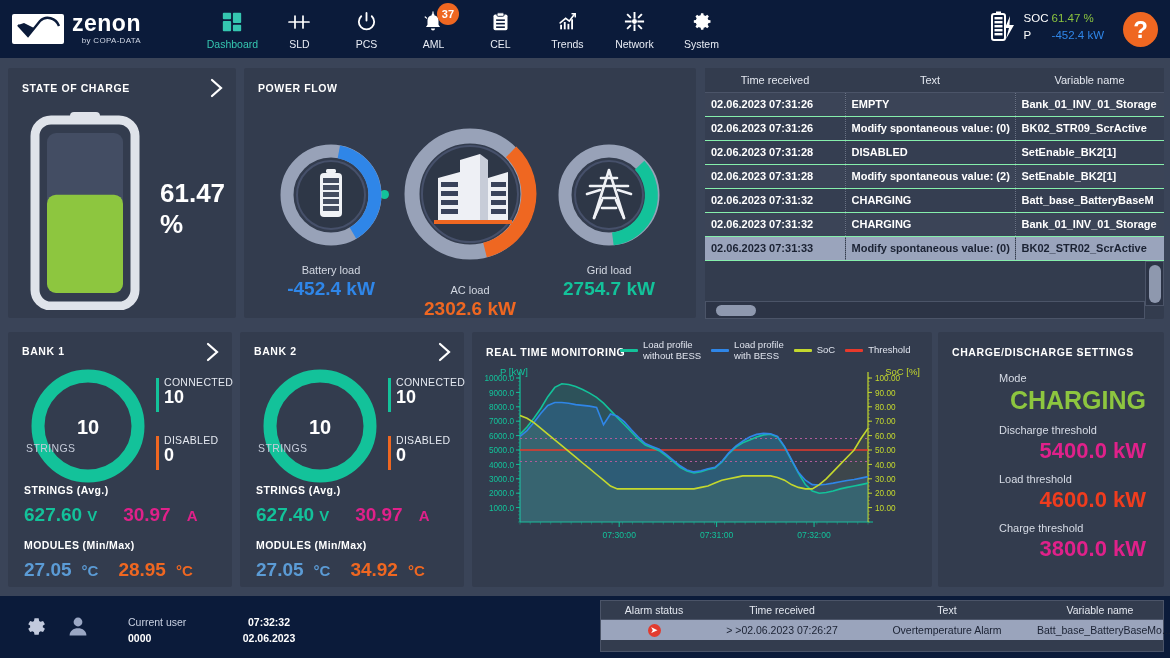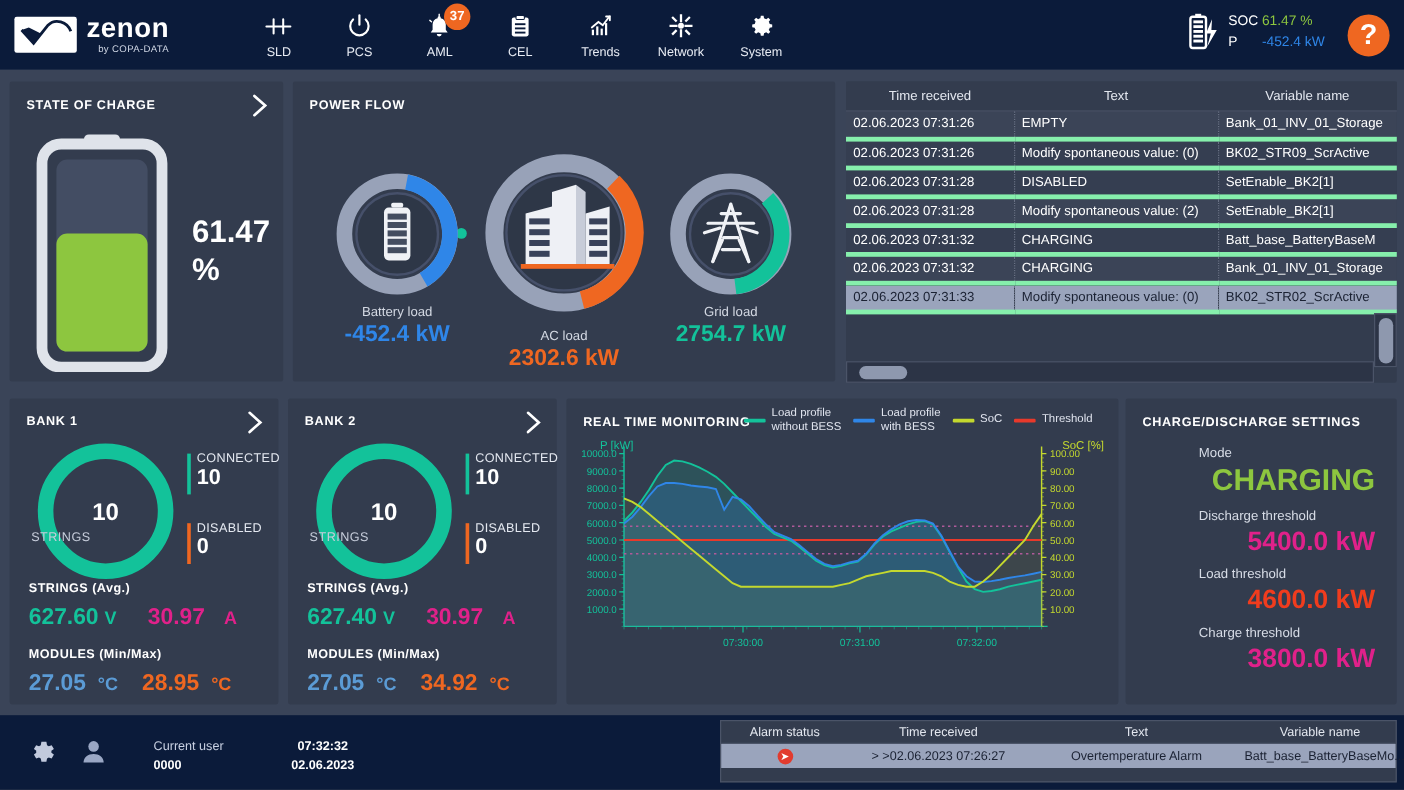--- a/index.html
+++ b/index.html
@@ -67,35 +67,35 @@
   #soc-panel .panel-title { position:absolute; left:14px; top:14px; }
   .batt-graphic { position:absolute; left:22px; top:42px; }
   .soc-percent {
     position:absolute; left:152px; top:110px; font-size:26px; font-weight:bold; color:#fff;
   }
 
   
   #pf-panel { left:244px; top:68px; width:452px; height:250px; }
   #pf-panel .panel-title { position:absolute; left:14px; top:14px; }
   .pf-node { position:absolute; text-align:center; }
-  .pf-label { font-size:11px; color:#d3d8e2; margin-top:4px; }
+  .pf-label { font-size:11px; color:#d3d8e2; margin-top:14px; }
   .pf-value { font-size:19px; font-weight:bold; margin-top:2px; }
   .dashline { position:absolute; border-top:1px dashed #6d7789; }
   .dot { position:absolute; width:9px; height:9px; border-radius:50%; background:#13c29a; }
 
   
   #cel-panel { left:705px; top:68px; width:459px; height:251px; background:#333c4e; }
   .tbl { width:100%; border-collapse:collapse; table-layout:fixed; }
   .tbl th {
     font-size:11px; font-weight:normal; color:#e3e7ef; height:24px;
     background:#333c4e; border-bottom:1px solid #4b5468;
   }
   .tbl td {
-    font-size:11px; height:24px; color:#ffffff; font-weight:normal;
-    padding-left:6px; border-bottom:4px solid #86efac;
+    font-size:11px; height:24px; color:#ffffff; font-weight:bold;
+    padding-left:6px; border-bottom:1px solid #86efac;
     white-space:nowrap; overflow:hidden; text-overflow:clip;
   }
   .tbl tr.odd td { background:#3b4457; }
   .tbl tr.even td { background:#353e51; }
   .tbl tr.sel td { background:#9aa4bc; color:#1b2233; }
   .col-sep { border-left:1px dotted #6a7285; }
   .hscroll {
     position:absolute; left:0; bottom:0; width:440px; height:18px;
     background:#2b3purple; background:#2c3446; border:1px solid #4b5468;
   }
@@ -196,20 +196,31 @@
           <path d="M4,9 L14,20 L26,5 C32,-1 42,2 45,10" fill="none" stroke="#0b1b3a" stroke-width="2.4"></path>
           <path d="M4,9 L14,20 L20,12 L10,7 Z" fill="#0b1b3a"></path>
         </svg>
       </div>
       <div class="logo-text">
         <div class="logo-name">zenon</div>
         <div class="logo-sub">by COPA-DATA</div>
       </div>
     </div>
     <div class="nav" id="nav-root">
+        <div class="nav-item active">
+          <div class="nav-icon">
+            <svg width="22" height="22" viewBox="0 0 24 24" fill="#35c6b0">
+              <rect x="2" y="2" width="9" height="7" rx="1"></rect>
+              <rect x="13" y="2" width="9" height="11" rx="1"></rect>
+              <rect x="2" y="11" width="9" height="11" rx="1"></rect>
+              <rect x="13" y="15" width="9" height="7" rx="1"></rect>
+            </svg>
+          </div>
+          <div class="nav-label">Dashboard</div>
+        </div>
         <div class="nav-item">
           <div class="nav-icon">
             <svg width="24" height="24" viewBox="0 0 24 24" fill="none" stroke="#fff" stroke-width="1.7" stroke-linecap="round">
               <path d="M2 12h20M8 6v12M16 6v12"></path>
             </svg>
           </div>
           <div class="nav-label">SLD</div>
         </div>
         <div class="nav-item">
           <div class="nav-icon">

